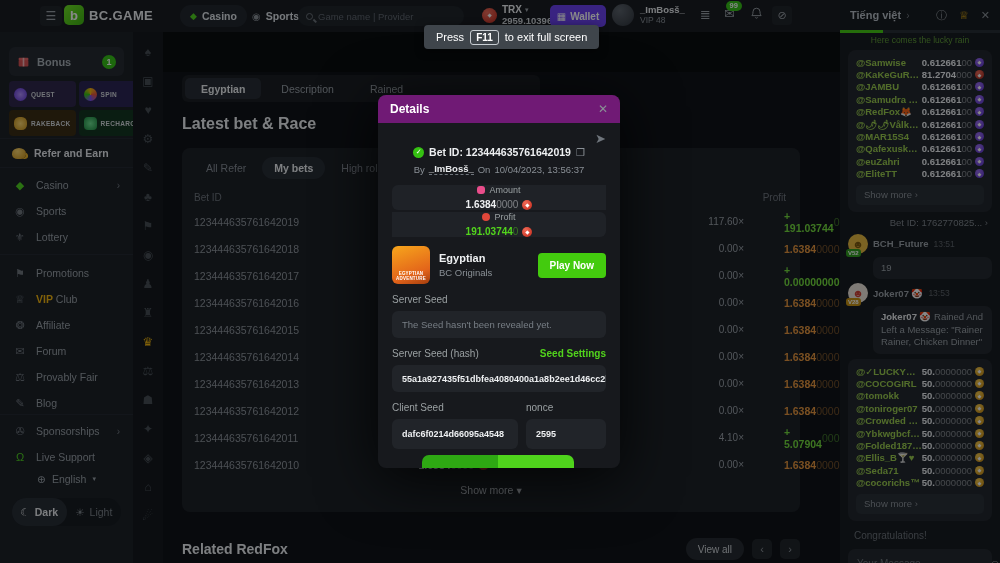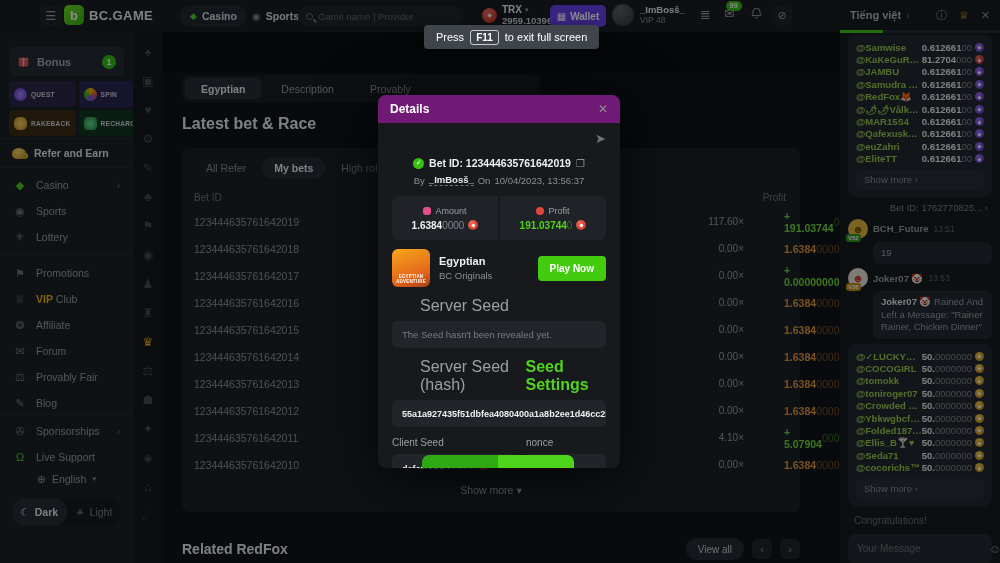--- a/index.html
+++ b/index.html
@@ -145,45 +145,45 @@
 
   
   .overlay{position:absolute;inset:0;background:rgba(4,6,9,.48);z-index:10;}
   .modal{position:absolute;left:378px;top:95px;width:242px;height:373px;background:#17191d;border-radius:8px;z-index:20;box-shadow:0 10px 60px rgba(0,0,0,.85);overflow:hidden;}
   .modal-head{height:28px;background:#701a75;display:flex;align-items:center;padding:0 12px;}
   .modal-title{color:#fff;font-weight:bold;font-size:12px;flex:1;}
   .modal-x{color:#8a9096;font-size:12px;cursor:pointer;}
   .modal-body{padding:8px 14px 0;}
   .share-row{display:flex;justify-content:flex-end;}
   .share-ic{color:#6f757c;font-size:13px;cursor:pointer;}
-  .betid-row{display:flex;align-items:center;justify-content:center;gap:5px;margin-top:11px;}
+  .betid-row{display:flex;align-items:center;justify-content:center;gap:5px;margin-top:0;}
   .shield{width:11px;height:11px;border-radius:50%;background:#35c112;color:#fff;font-size:7px;display:flex;align-items:center;justify-content:center;flex:none;}
   .betid-tx{color:#eef0f2;font-size:10.5px;font-weight:bold;}
   .copy-ic{color:#8a9096;font-size:10px;cursor:pointer;}
   .by-row{display:flex;align-items:center;justify-content:center;gap:4px;margin-top:5px;color:#8a9096;font-size:9.5px;}
   .by-user{color:#e8eaec;font-weight:bold;border-bottom:1px dashed #6f757c;cursor:pointer;}
-  .stats{display:flex;gap:2px;margin-top:10px;}
+  .stats{display:flex;gap:2px;margin-top:10px;flex-direction:column;}
   .stat{flex:1;background:#1f2227;height:44px;display:flex;flex-direction:column;align-items:center;justify-content:center;gap:4px;}
   .stat:first-child{border-radius:6px 0 0 6px;} .stat:last-child{border-radius:0 6px 6px 0;}
   .stat-top{display:flex;align-items:center;gap:4px;color:#9aa0a2;font-size:9px;}
   .stat-dot{width:8px;height:8px;border-radius:3px;}
   .d-amt{background:#e94d8b;} .d-pay{background:#7a4ff0;} .d-prof{background:#e0473a;border-radius:50%;}
   .stat-val{display:flex;align-items:center;color:#eef0f2;font-weight:bold;font-size:10px;}
   .stat-val.green{color:#52d41c;}
   .stat-val .coin{width:10px;height:10px;}
   .coin{display:inline-flex;align-items:center;justify-content:center;width:11px;height:11px;border-radius:50%;background:radial-gradient(circle at 35% 30%,#f06a57,#c22718);color:#fff;margin-left:4px;flex:none;font-size:5.5px;}
   .coin::before{content:"◆";}
   .game-row{display:flex;align-items:center;gap:9px;margin-top:9px;}
   .thumb{width:38px;height:38px;border-radius:6px;background:linear-gradient(160deg,#f7a61c,#e3641a 70%,#a33d0e);flex:none;display:flex;align-items:flex-end;justify-content:center;overflow:hidden;}
   .thumb span{font-size:4.5px;font-weight:bold;color:#fff;text-align:center;line-height:5px;padding-bottom:3px;letter-spacing:.2px;}
   .game-info{flex:1;display:flex;flex-direction:column;gap:3px;}
   .game-t{color:#eef0f2;font-weight:bold;font-size:11px;}
   .game-p{color:#8a9096;font-size:9.5px;}
   .playnow{background:#43cb0e;color:#fff;font-weight:bold;font-size:10px;border-radius:4px;padding:7px 12px;cursor:pointer;flex:none;}
-  .seed-lab{margin-top:10px;display:flex;align-items:flex-start;color:#9aa0a2;font-size:16px;margin-left:28px;}
+  .seed-lab{margin-top:10px;display:flex;align-items:flex-start;color:#9aa0a2;font-size:10px;}
   .seed-lab .sp{flex:1;}
   .seed-set{color:#52d41c;font-weight:bold;cursor:pointer;}
   .seed-box{margin-top:6px;background:#212429;border-radius:6px;height:27px;display:flex;align-items:center;padding:0 10px;color:#787f86;font-size:9.5px;white-space:nowrap;overflow:hidden;}
   .seed-box.bold{color:#eef0f2;font-weight:bold;font-size:9px;}
   .cs-row{display:flex;gap:8px;margin-top:6px;}
   .cs-labs{display:flex;gap:8px;margin-top:10px;}
   .cs-labs div{color:#9aa0a2;font-size:10px;}
   .cs-l1{width:126px;} 
   .cs-b1{width:126px;}
   .cs-b2{flex:1;}
@@ -382,21 +382,21 @@
   <div class="gamearea"></div>
   <div class="gtabs">
 
   <div class="gtab active">
         <span>Egyptian</span>
       </div>
       <div class="gtab">
         <span>Description</span>
       </div>
       <div class="gtab">
-        <span>Provably</span>
+        <span>Rained</span>
       </div>
     </div>
   <div class="latest-h">Latest bet &amp; Race</div>
 
   <div class="betcard">
     <div class="btabs">
 
     <div class="btab">
           <span>All Refer</span>
         </div>
@@ -583,20 +583,21 @@
     <span class="chat-lang">Tiếng việt</span>
     <span class="nav-arrow">›</span>
     <span class="sp"></span>
     <span class="chat-hic">ⓘ</span>
     <span class="chat-hic trophy">♕</span>
     <span class="chat-hic">✕</span>
   </div>
   <div class="rain-track">
       <div class="rain-fill"></div>
     </div>
+  <div class="rain-txt">Here comes the lucky rain</div>
 
   <div class="wincard">
     <div>
 
     <div class="wrow">
           <span class="wname">@Samwise</span>
           <span class="wval"><span>0.612661</span><span class="dimz">00</span></span>
           <span class="pcoin"></span>
         </div>
         <div class="wrow">

